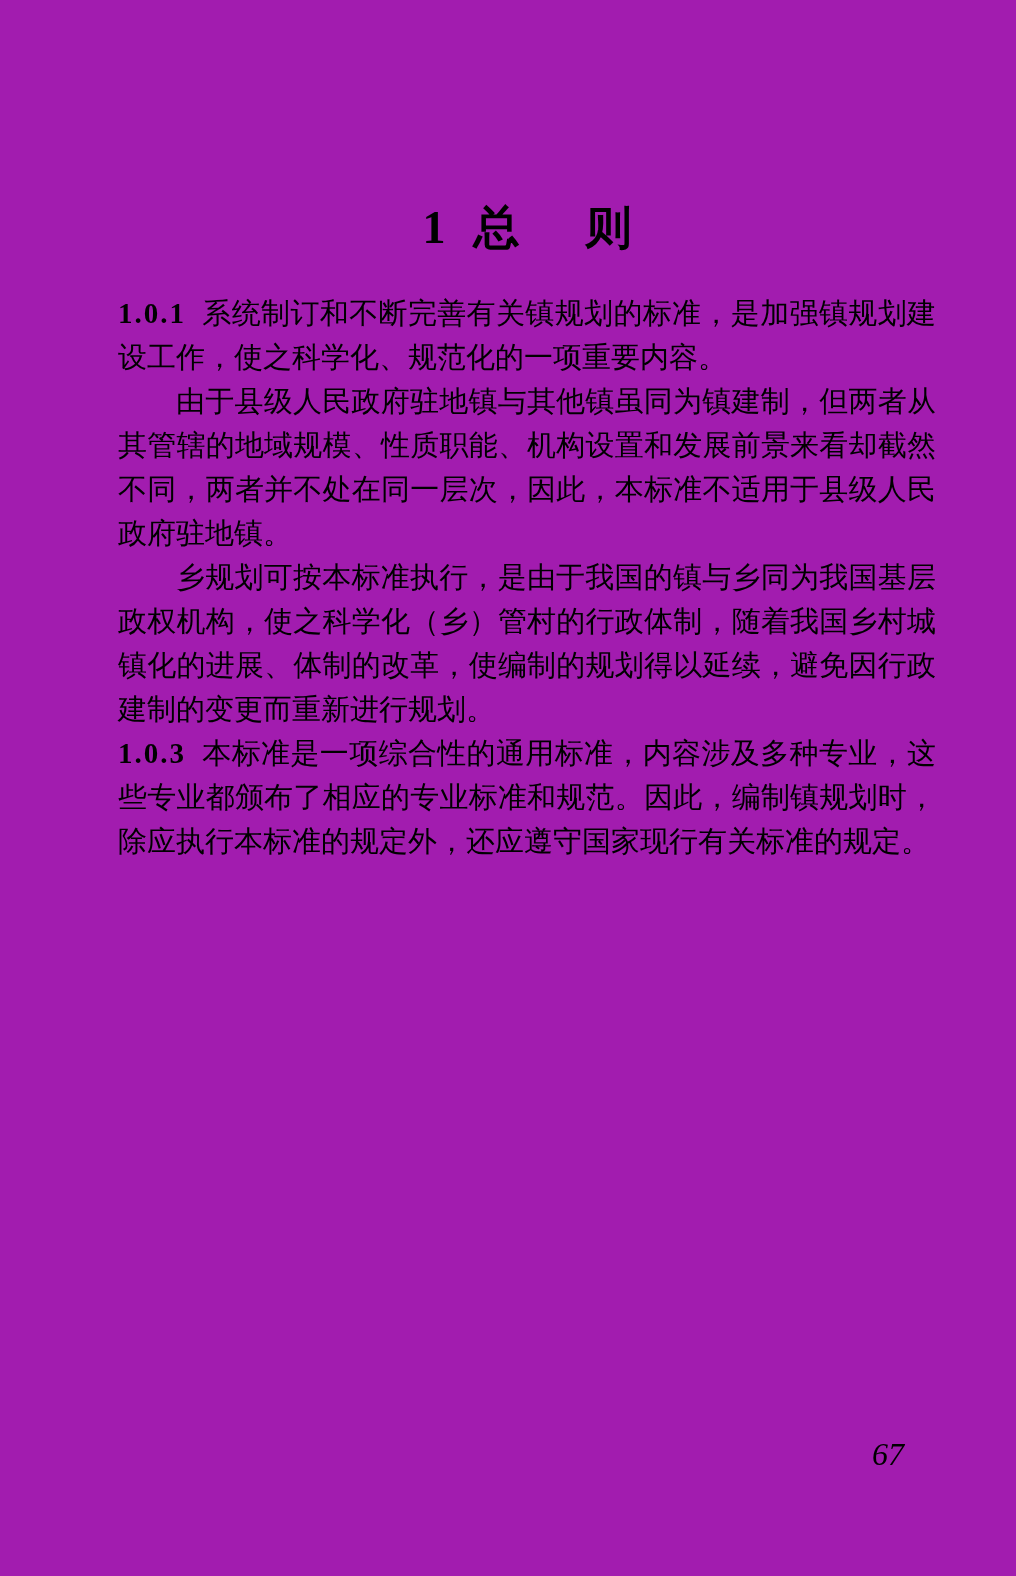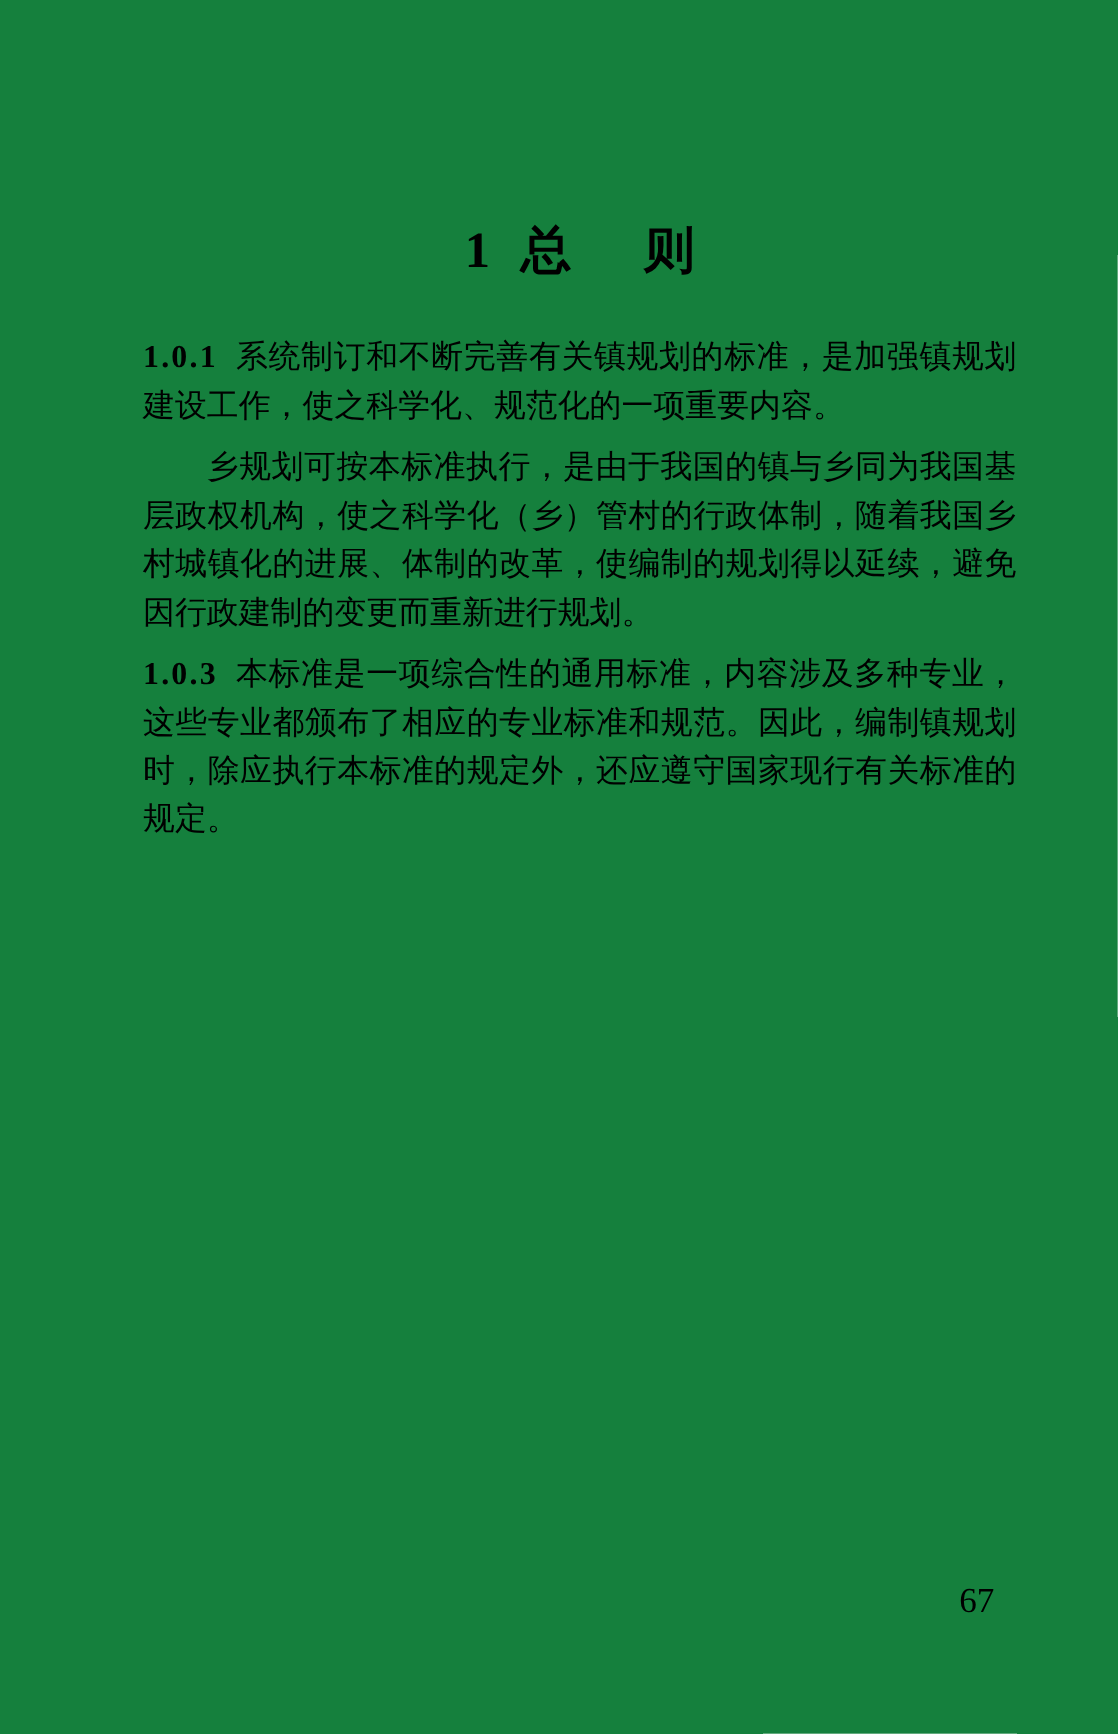--- a/index.html
+++ b/index.html
@@ -11,21 +11,21 @@
     width: 1016px;
     height: 1576px;
     position: relative;
     color: #000000;
     font-family: "Liberation Serif", "DejaVu Serif", serif;
     overflow: hidden;
   }
   .page {
     position: absolute;
     inset: 0;
-    background: #15803d;
+    background: #a21caf;
   }
   .chapter-title {
     position: absolute;
     top: 198px;
     left: 118px;
     width: 818px;
     margin: 0;
     text-align: center;
     font-size: 46px;
     font-weight: bold;
@@ -41,55 +41,57 @@
   }
   .body-text {
     position: absolute;
     top: 291px;
     left: 118px;
     width: 818px;
     font-size: 29px;
     line-height: 44px;
   }
   .body-text p {
-    margin: 12px;
+    margin: 0;
     text-align: justify;
     text-justify: inter-ideograph;
   }
   .body-text p.indented {
     text-indent: 2em;
   }
   .sec-num {
     font-weight: bold;
     letter-spacing: 2px;
     padding-right: 16px;
   }
   .page-number {
     position: absolute;
     top: 1434px;
     left: 872px;
     font-size: 32px;
+    font-style: italic;
     line-height: 40px;
   }
 </style>
 </head>
 <body>
 
 <div class="page">
 
   <h1 class="chapter-title">
     <span class="chapter-number">1</span><span class="title-char-1">总</span><span class="title-char-2">则</span>
   </h1>
 
   <div class="body-text">
     <p><span class="sec-num">1.0.1</span><span>系统制订和不断完善有关镇规划的标准，是加强镇规划建设工作，使之科学化、规范化的一项重要内容。</span></p>
 
 
 
 
+    <p class="indented"><span>由于县级人民政府驻地镇与其他镇虽同为镇建制，但两者从其管辖的地域规模、性质职能、机构设置和发展前景来看却截然不同，两者并不处在同一层次，因此，本标准不适用于县级人民政府驻地镇。</span></p>
 
     <p class="indented"><span>乡规划可按本标准执行，是由于我国的镇与乡同为我国基层政权机构，使之科学化（乡）管村的行政体制，随着我国乡村城镇化的进展、体制的改革，使编制的规划得以延续，避免因行政建制的变更而重新进行规划。</span></p>
 
     <p><span class="sec-num">1.0.3</span><span>本标准是一项综合性的通用标准，内容涉及多种专业，这些专业都颁布了相应的专业标准和规范。因此，编制镇规划时，除应执行本标准的规定外，还应遵守国家现行有关标准的规定。</span></p>
   </div>
 
   <div class="page-number">67</div>
 
 </div>
 

